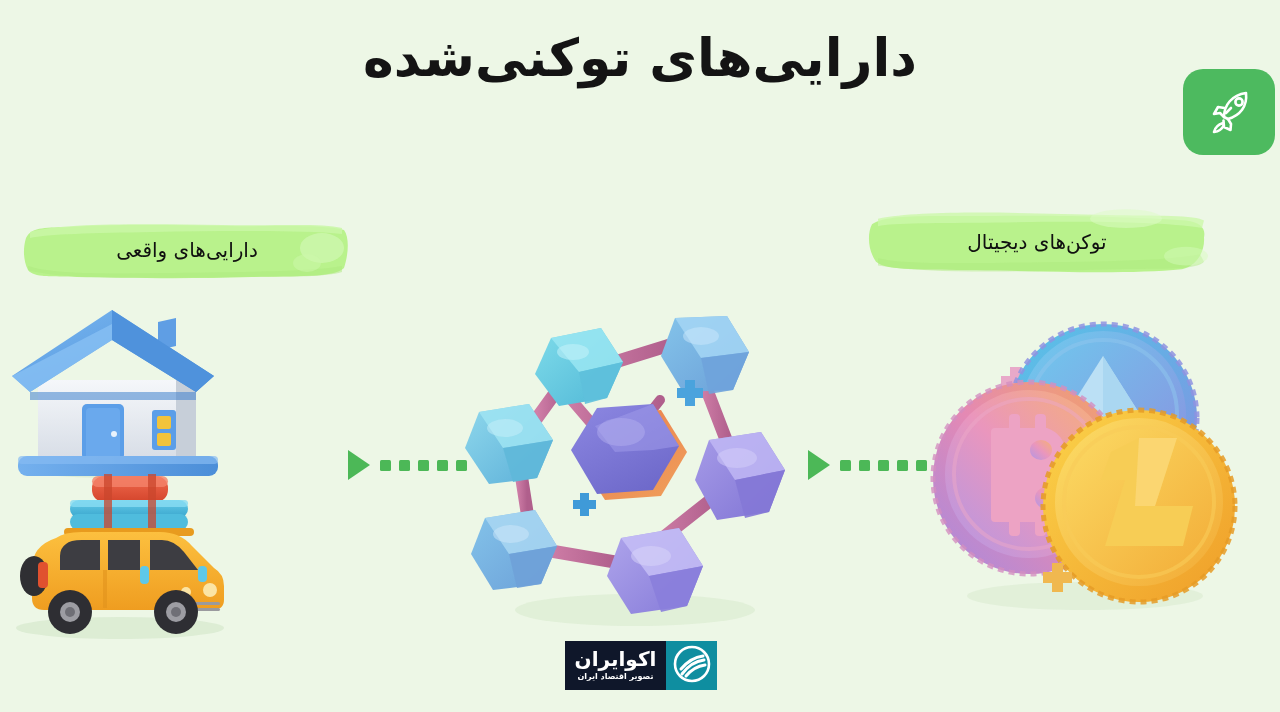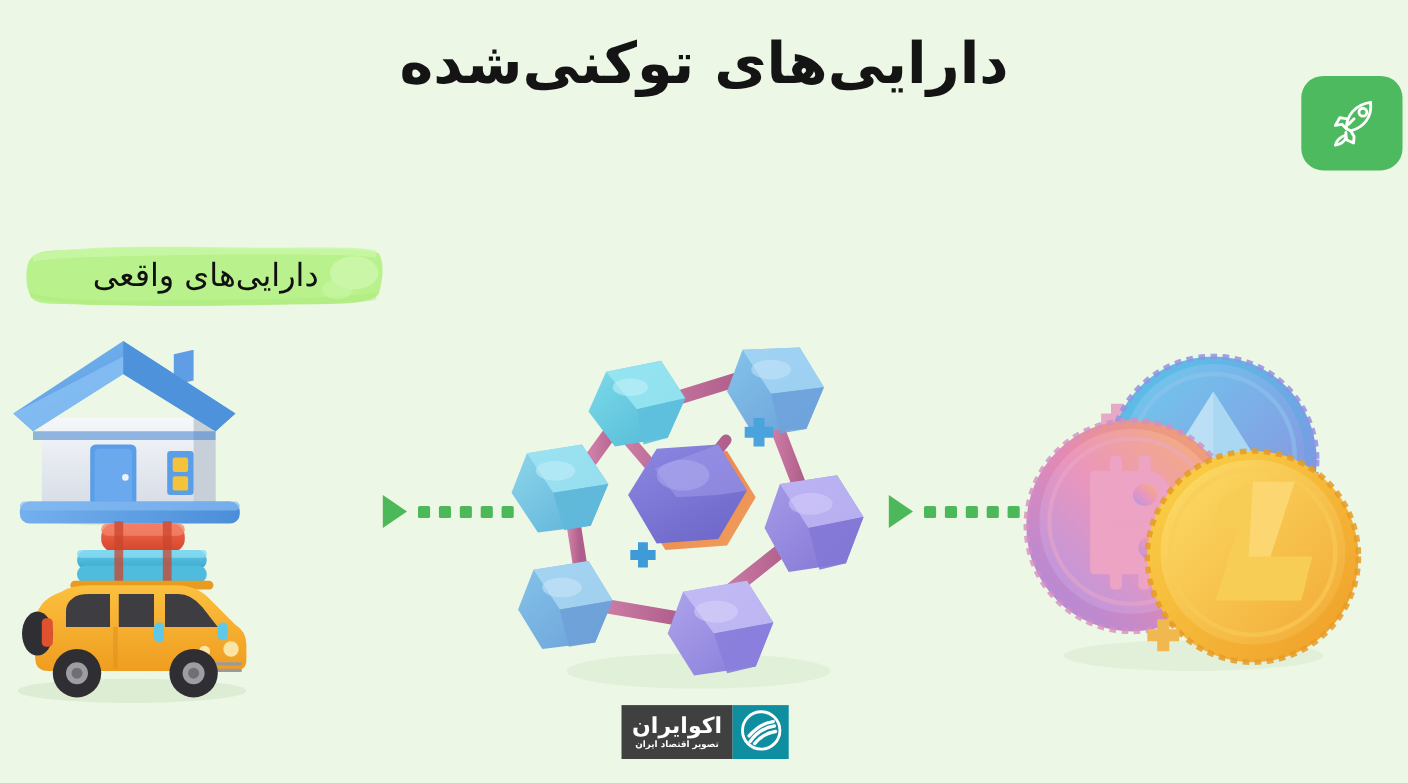--- a/index.html
+++ b/index.html
@@ -70,21 +70,21 @@
   }
   .brush-header .brush-svg {
     position: absolute;
     inset: 0;
     width: 100%;
     height: 100%;
   }
   .brush-header .brush-label {
     position: relative;
     z-index: 2;
-    font-size: 29px;
+    font-size: 20px;
     font-weight: 400;
     color: #101010;
     direction: rtl;
     white-space: nowrap;
     padding-bottom: 2px;
   }
 
   #hdr-real    { left: 22px;  top: 208px; width: 330px; }
   #hdr-chain   { left: 452px; top: 208px; width: 330px; }
   #hdr-tokens  { left: 866px; top: 200px; width: 342px; }
@@ -126,21 +126,21 @@
     position: absolute;
     left: 565px;
     top: 641px;
     width: 152px;
     height: 49px;
     display: flex;
     direction: ltr;
   }
   .logo-words {
     flex: 0 0 101px;
-    background: #404040;
+    background: #0f172a;
     display: flex;
     flex-direction: column;
     align-items: center;
     justify-content: center;
     padding-bottom: 2px;
   }
   .logo-name {
     color: #ffffff;
     font-size: 20px;
     font-weight: 700;
@@ -193,20 +193,34 @@
                C280,22 200,23 130,24 C70,25 26,26 8,30 Z" fill="#c9f7a6" opacity="0.85"></path>
       <path d="M6,62 C40,72 130,70 210,69 C260,68 300,70 320,64 L320,58
                C290,64 210,64 140,65 C80,66 30,66 6,58 Z" fill="#aeea7e" opacity="0.5"></path>
       <ellipse cx="300" cy="40" rx="22" ry="15" fill="#d7fabd" opacity="0.55"></ellipse>
       <ellipse cx="285" cy="55" rx="14" ry="9" fill="#cdf7ab" opacity="0.5"></ellipse>
     </svg>
     <span class="brush-label">دارایی‌های واقعی</span>
   </div>
 
 
+  <div class="brush-header" id="hdr-tokens">
+    <svg class="brush-svg" viewBox="0 0 342 92" preserveAspectRatio="none">
+      <path d="M6,26 C22,14 70,18 130,17 C190,16 270,18 320,22 C334,24 340,30 338,40
+               C339,54 332,70 316,74 C260,80 170,76 110,75 C60,74 20,76 10,66
+               C2,54 1,36 6,26 Z" fill="#b9f28c"></path>
+      <path d="M12,20 C60,10 160,14 240,16 C290,17 330,16 338,22 L336,30
+               C290,22 200,23 130,24 C70,25 28,24 12,28 Z" fill="#ccf8aa" opacity="0.8"></path>
+      <path d="M12,70 C70,80 170,76 250,74 C300,73 330,75 338,66 L334,58
+               C300,66 210,66 140,67 C80,68 30,68 12,62 Z" fill="#ade97c" opacity="0.45"></path>
+      <ellipse cx="260" cy="20" rx="36" ry="10" fill="#ddfbc6" opacity="0.5"></ellipse>
+      <ellipse cx="320" cy="60" rx="22" ry="10" fill="#d6fabd" opacity="0.45"></ellipse>
+    </svg>
+    <span class="brush-label">توکن‌های دیجیتال</span>
+  </div>
 
   <div class="art" id="art-real">
     <svg width="350" height="340" viewBox="0 0 350 340">
       <defs>
         <linearGradient id="roofG" x1="0" y1="0" x2="1" y2="1">
           <stop offset="0" stop-color="#7ab7f0"></stop>
           <stop offset="1" stop-color="#4a8fda"></stop>
         </linearGradient>
         <linearGradient id="wallG" x1="0" y1="0" x2="0" y2="1">
           <stop offset="0" stop-color="#f5f7fa"></stop>

